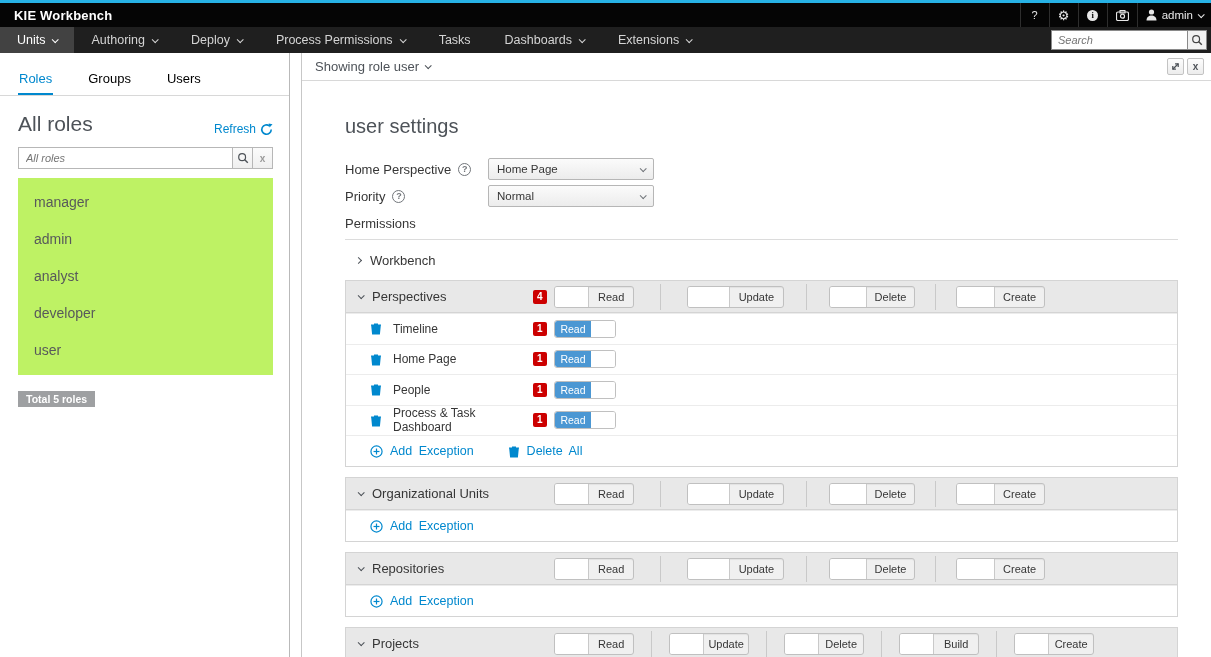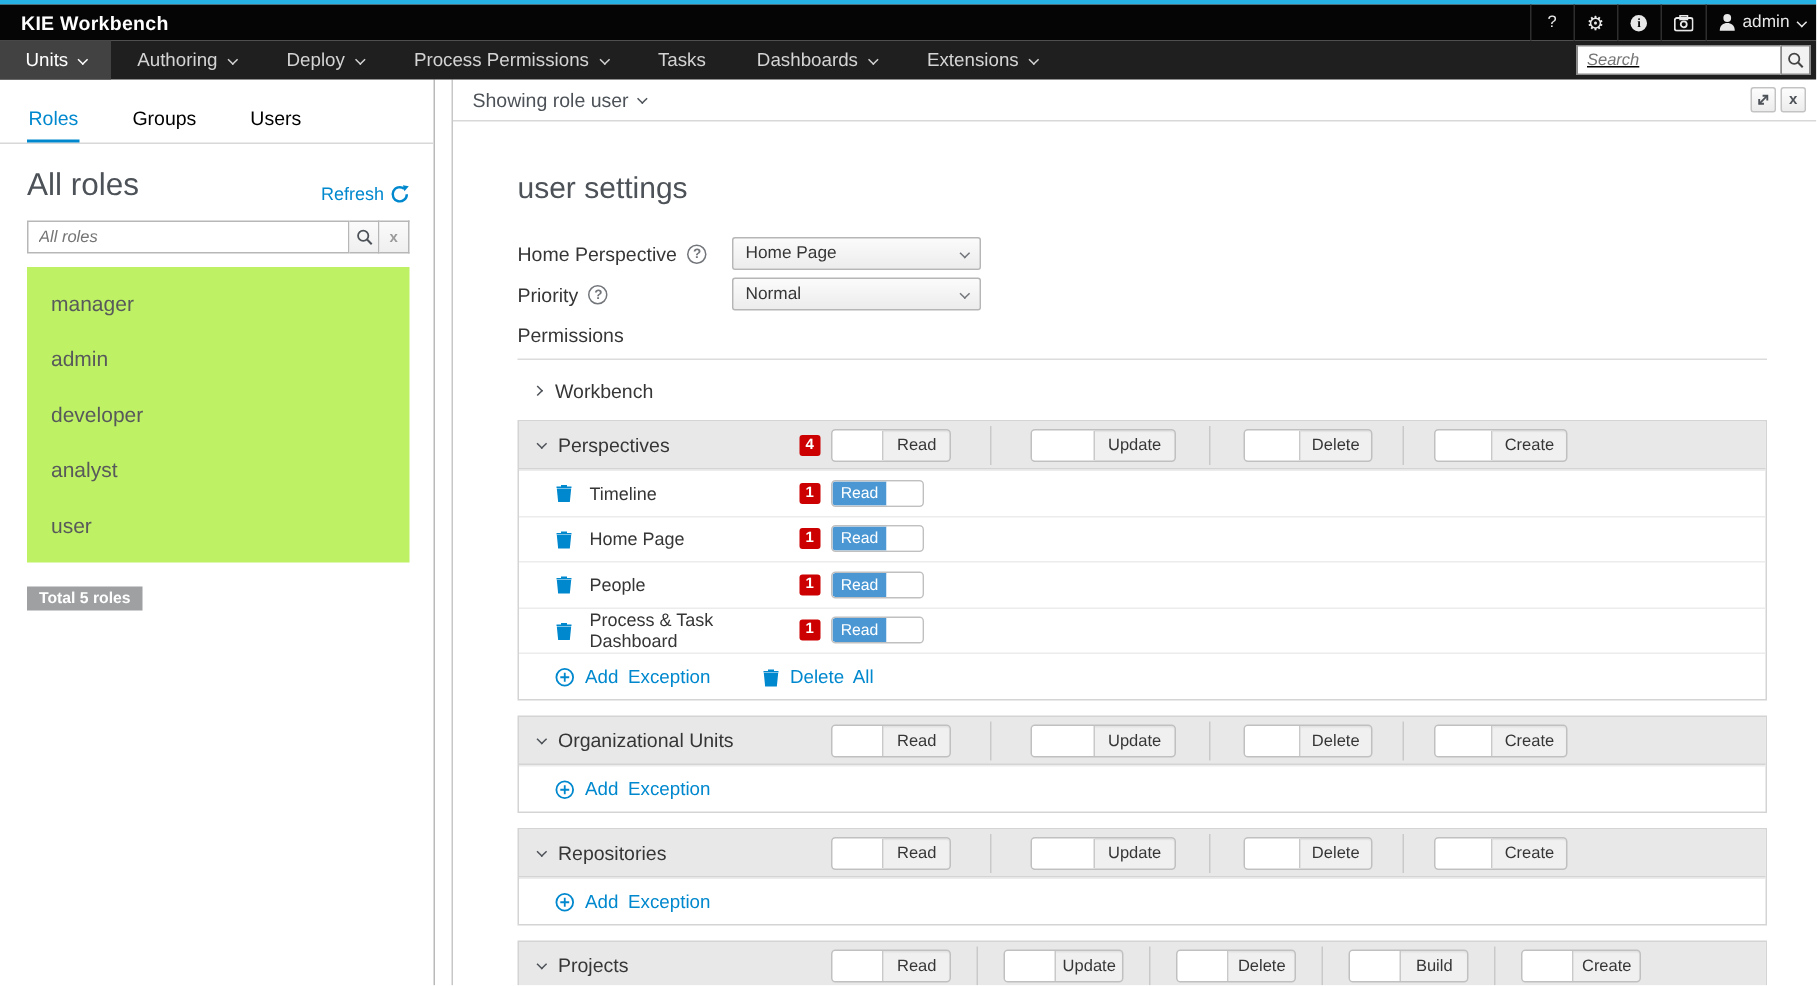--- a/index.html
+++ b/index.html
@@ -18,21 +18,21 @@
   .info-circ { width:11px; height:11px; border-radius:50%; background:#e8e8e8; color:#050505; font-size:8.5px;
                font-weight:bold; display:flex; align-items:center; justify-content:center; font-family:"Liberation Serif",serif; }
   .user-btn { display:flex; align-items:center; gap:5px; font-size:11.5px; }
   .chev { display:inline-block; width:5px; height:5px; border-right:1.4px solid currentColor; border-bottom:1.4px solid currentColor; transform:rotate(45deg) translateY(-1px); }
   .chev.right { transform:rotate(-45deg); }
 
   
   .navbar { height:26px; background:#1f1f1f; display:flex; align-items:stretch; position:relative; flex:0 0 auto; }
   .nav-item { display:flex; align-items:center; gap:7px; padding:0 17px; color:#d4d4d4; font-size:12.5px; cursor:pointer; }
   .nav-item.active { background:#424242; color:#fff; }
-  .nav-search { position:absolute; right:4px; top:3px; display:flex; height:20px;text-decoration:underline; }
+  .nav-search { position:absolute; right:4px; top:3px; display:flex; height:20px; }
   .nav-search input { width:136px; height:20px; border:1px solid #8a8a8a; border-right:none; padding:0 6px;
                       font-size:11px; font-style:italic; color:#555; outline:none; }
   .nav-search .search-btn { width:20px; height:20px; background:#f2f2f2; border:1px solid #8a8a8a; display:flex;
                       align-items:center; justify-content:center; cursor:pointer; }
 
   
   .content-row { flex:1; display:flex; min-height:0; }
   .sidebar { width:290px; flex:0 0 auto; border-right:1px solid #b9b9b9; padding:8px 16px 0 18px; background:#fff; }
   .gap-col { width:11px; flex:0 0 auto; }
   .main-panel { flex:1; border-left:1px solid #c7c7c7; display:flex; flex-direction:column; min-width:0; }
@@ -217,22 +217,22 @@
           </span>
         </div>
         <div class="mini-btn clear">
           <span>x</span>
         </div>
       </div>
 
       <div class="role-list">
         <div class="role-item">manager</div>
         <div class="role-item">admin</div>
+        <div class="role-item">analyst</div>
         <div class="role-item">developer</div>
-        <div class="role-item">analyst</div>
         <div class="role-item">user</div>
       </div>
 
       <span class="total-badge">Total 5 roles</span>
     </div>
 
     <div class="gap-col"></div>
 
     <div class="main-panel">
       <div class="panel-header">

